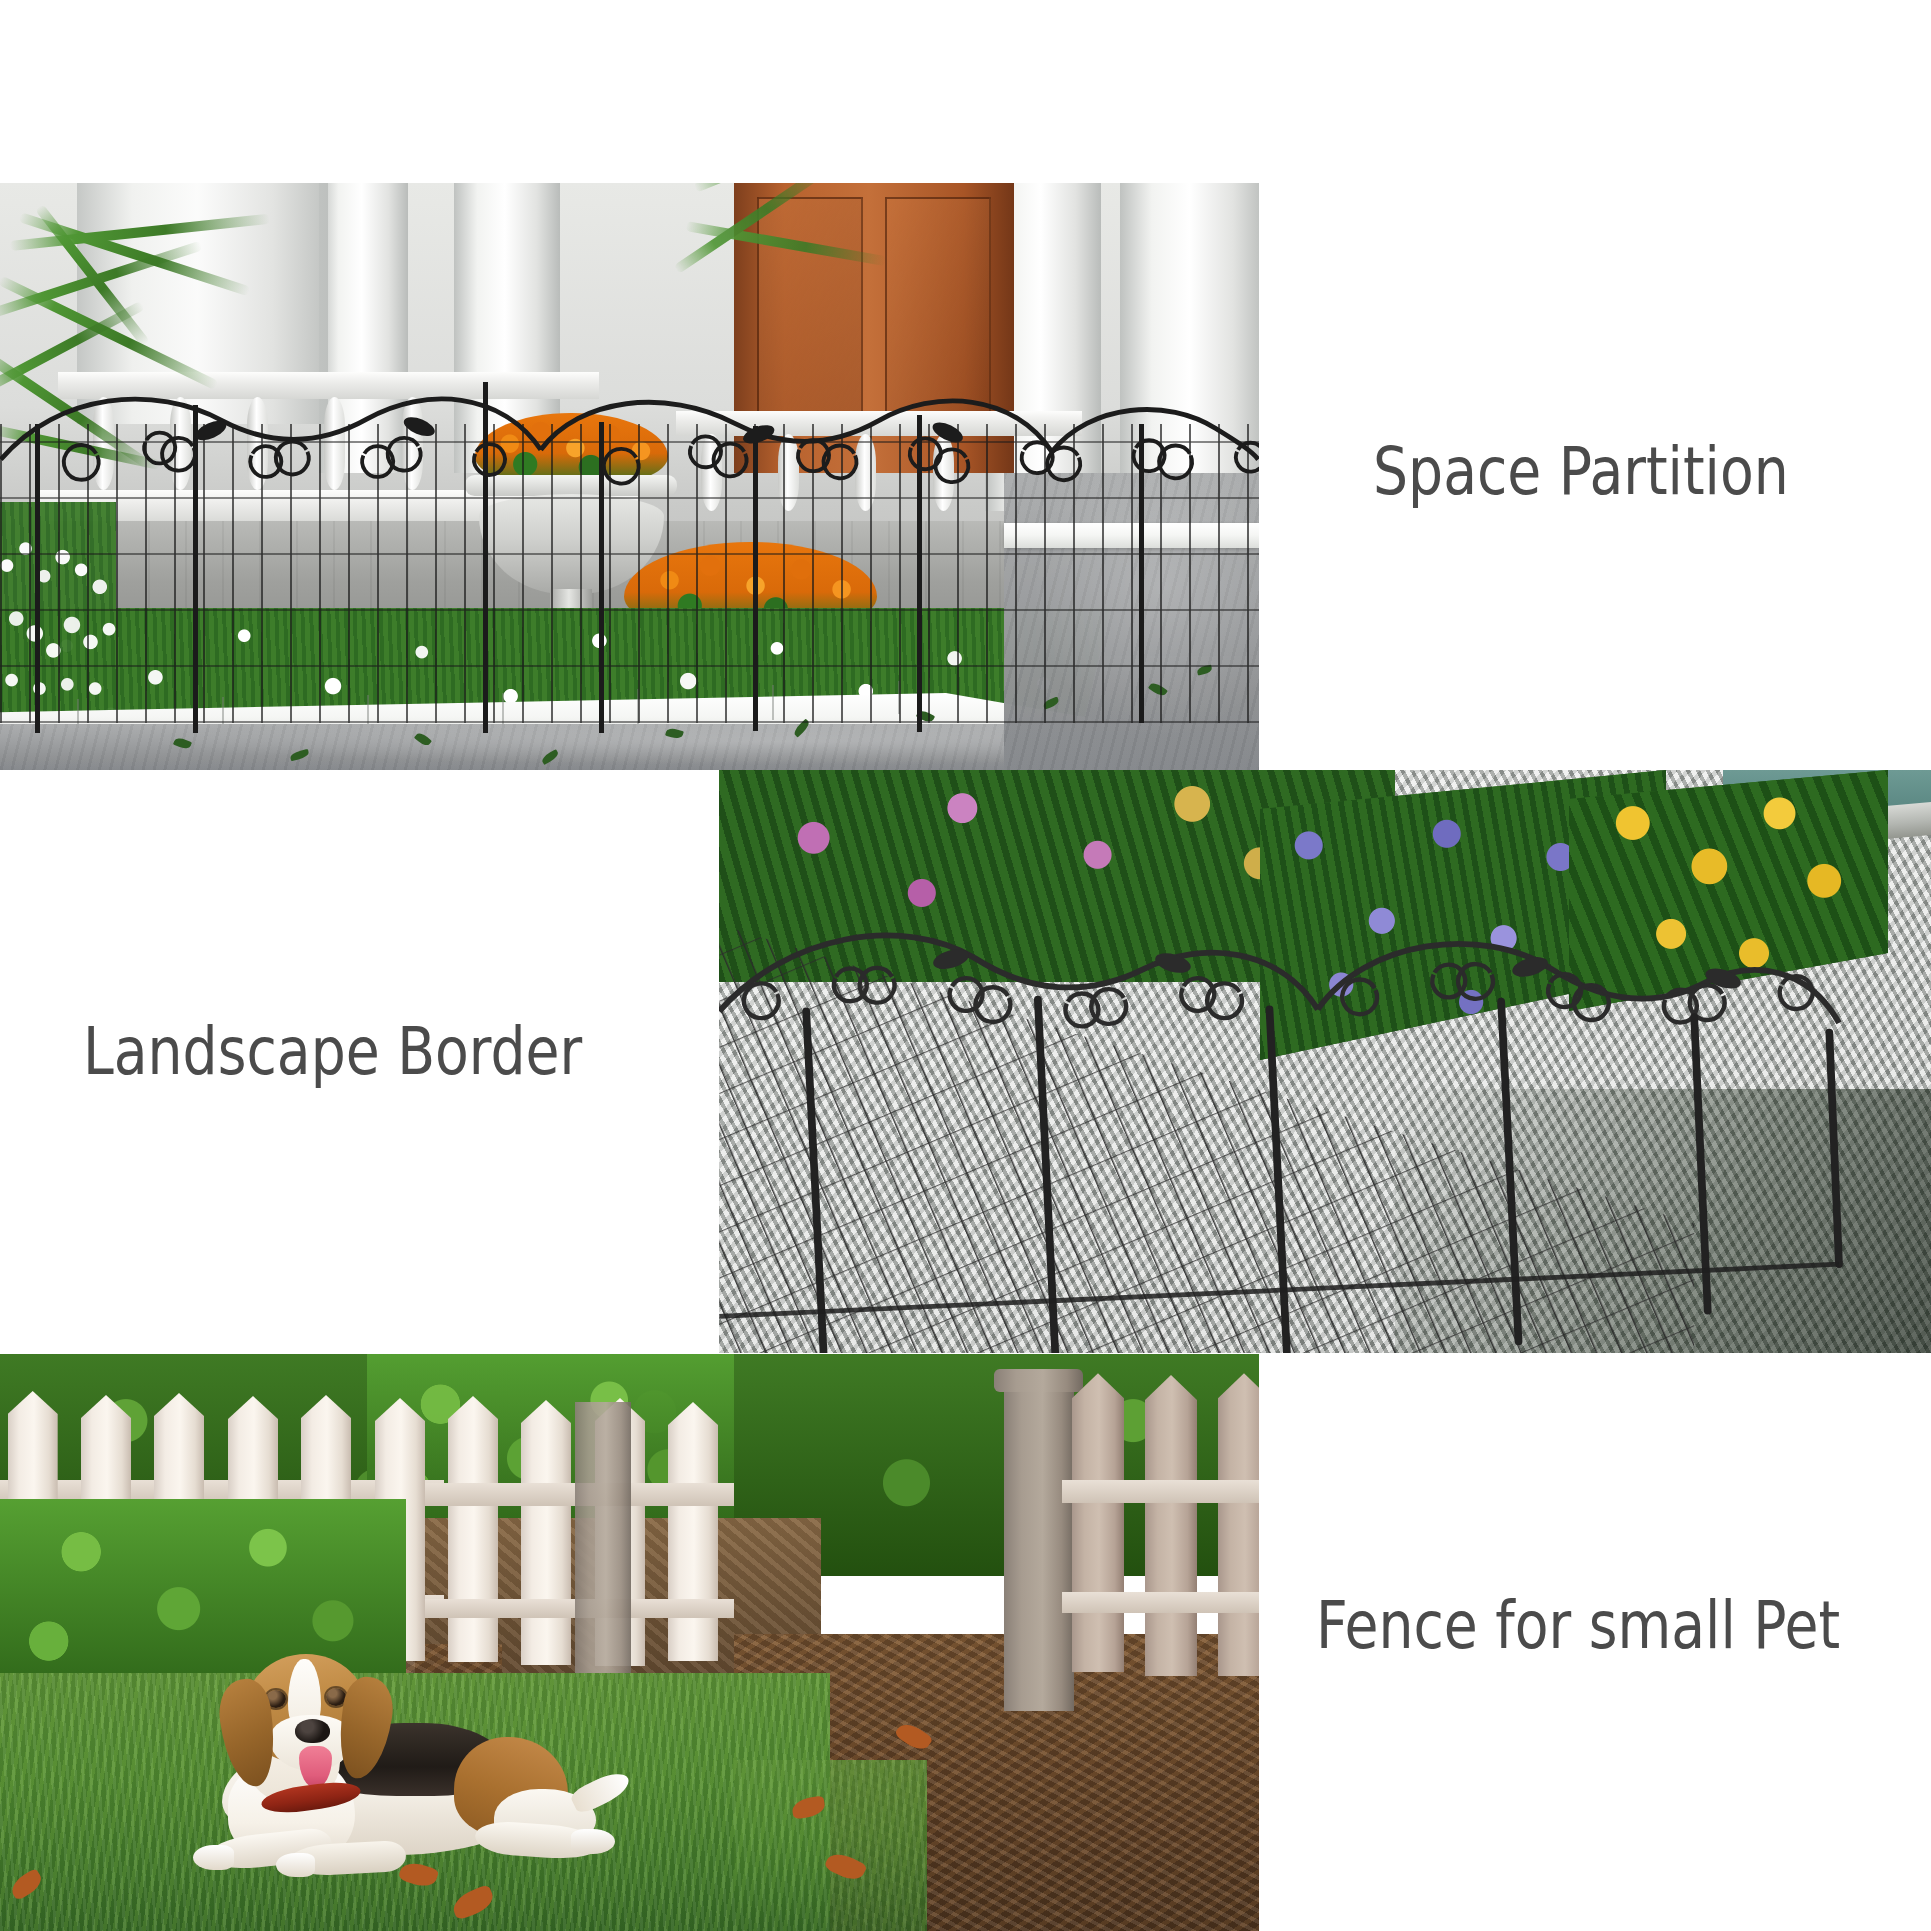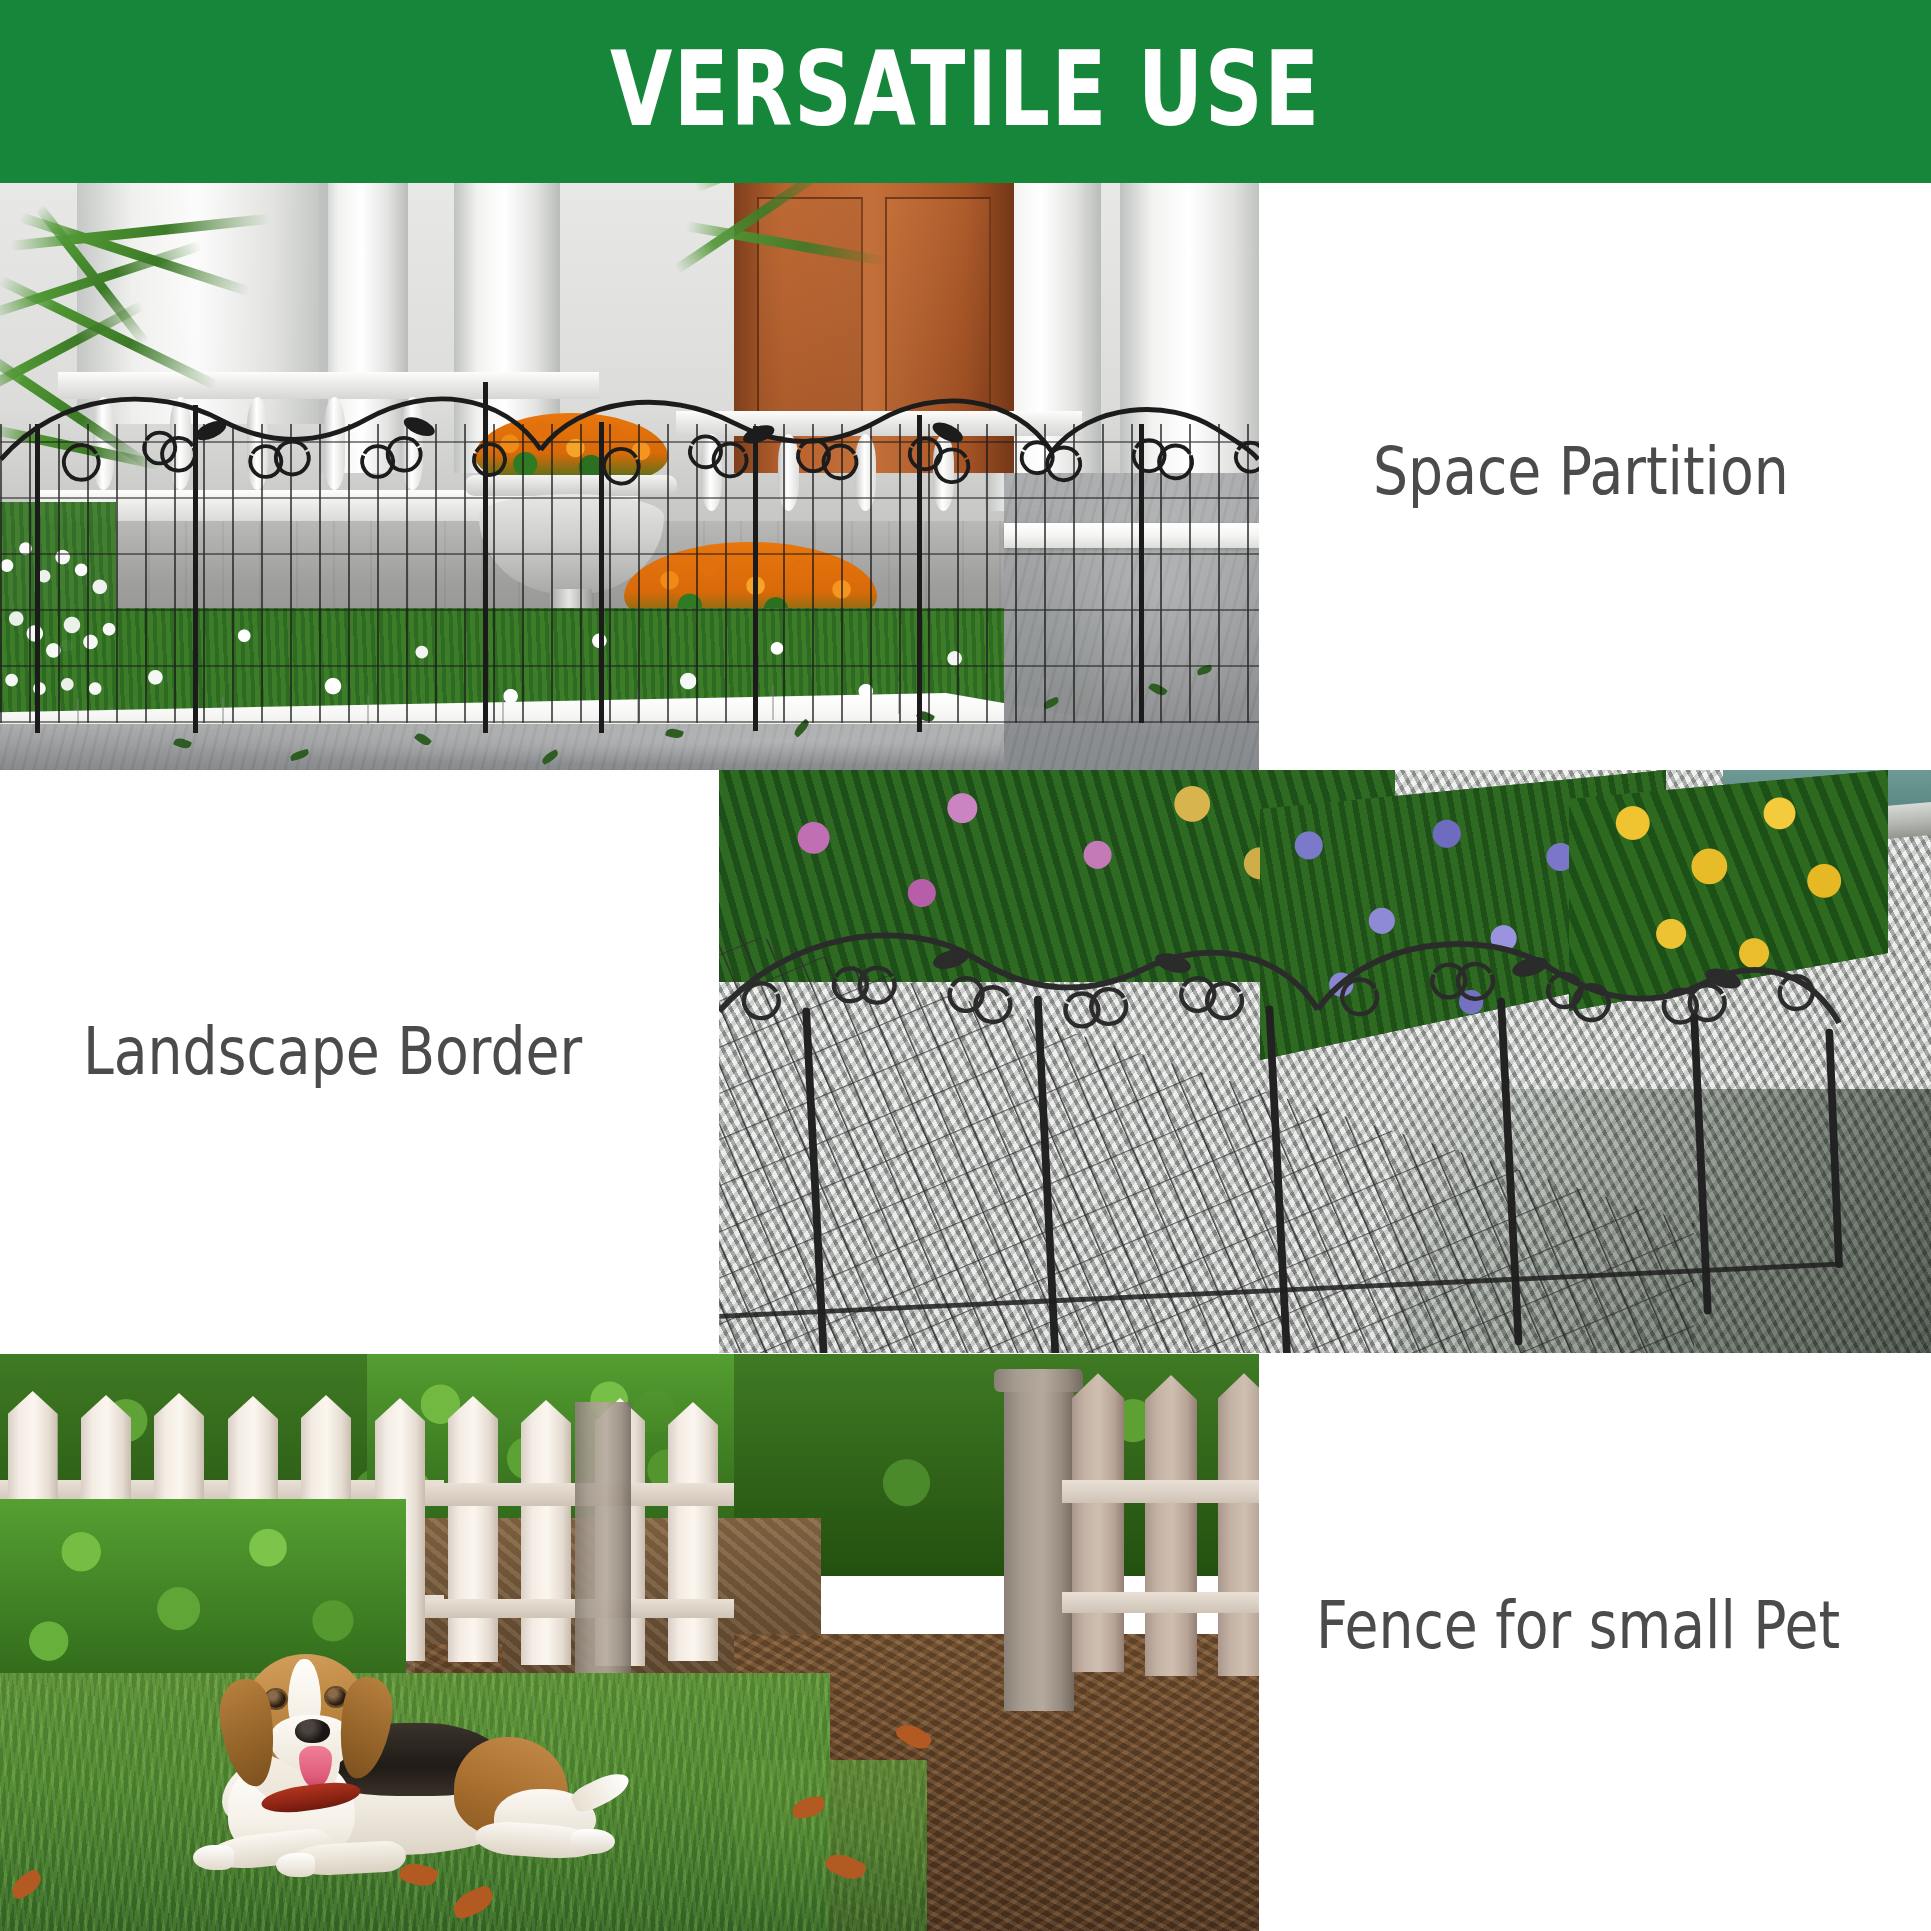--- a/index.html
+++ b/index.html
@@ -318,23 +318,20 @@
   #beagle { position:absolute; }
   .dog-part { position:absolute; }
 
   .dry-leaf { position:absolute; background:#b35a22; border-radius:60% 20% 55% 25%; }
 </style>
 </head>
 <body>
 
 <div id="page">
 
-  <div id="banner" style="background: rgb(22, 135, 58);">
-    <div id="banner-title" style="color: rgb(255, 255, 255);">VERSATILE USE</div>
-  </div>
 
   <div class="panel" id="panel-top">
     <div class="sky-bg"></div>
 
     <div class="col" style="left:319px;width:89px;height:290px;"></div>
     <div class="col" style="left:454px;width:106px;height:290px;"></div>
     <div class="col" style="left:985px;width:116px;height:328px;"></div>
     <div class="col" style="left:1120px;width:145px;height:386px;"></div>
     <div class="col" style="left:77px;width:251px;height:241px;opacity:.85;"></div>
 

